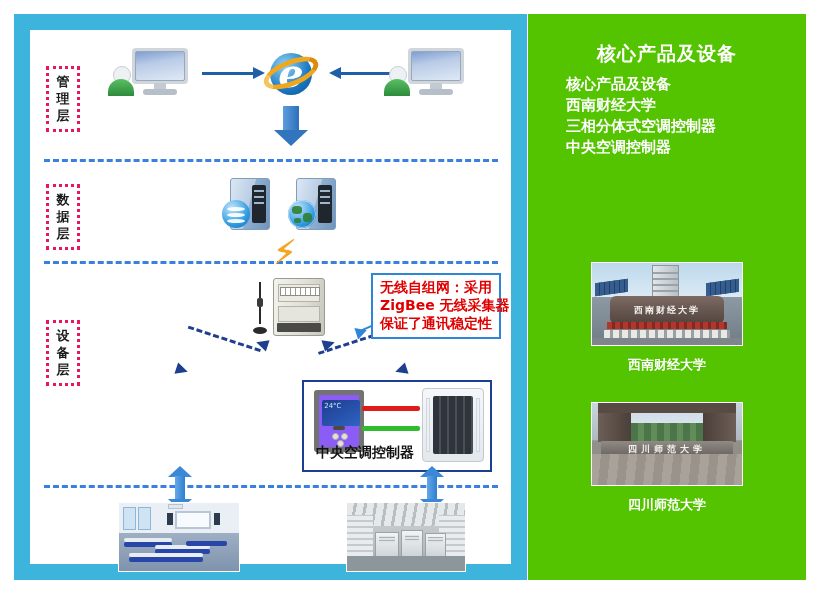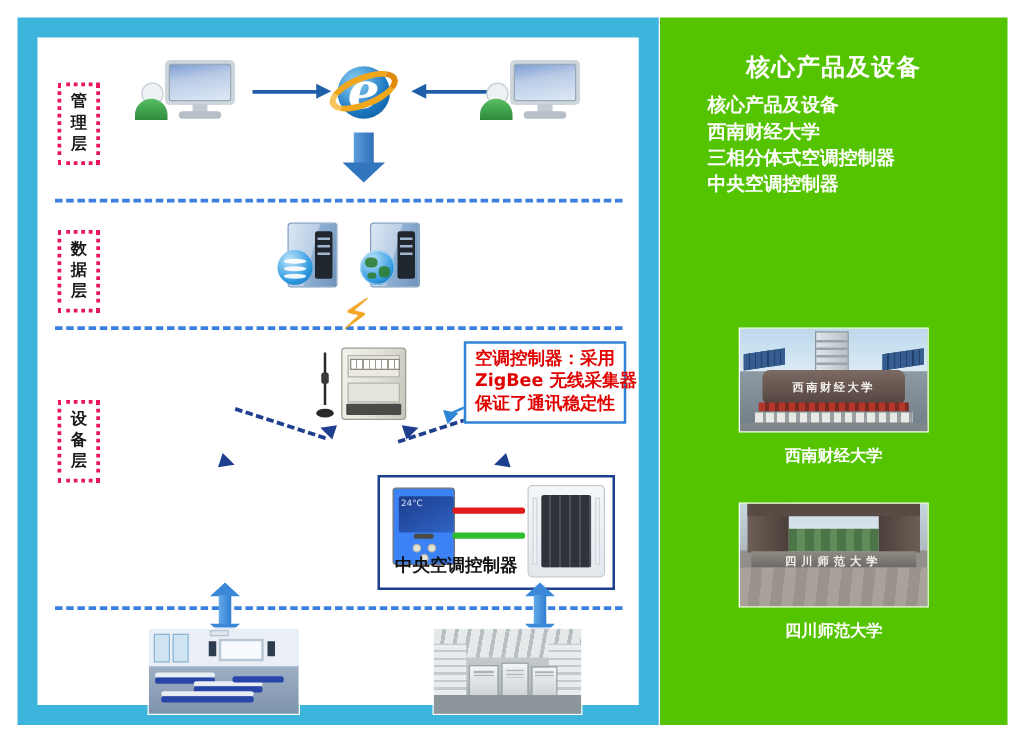--- a/index.html
+++ b/index.html
@@ -161,21 +161,21 @@
   .cassette{position:absolute;background:linear-gradient(180deg,#f5f7f9,#e3e8ed);
             border:1px solid #c2c9d1;border-radius:4px;box-sizing:border-box;}
   .cassette .grille{position:absolute;left:16%;top:10%;width:68%;height:80%;
                     background:#3c4349;
                     background-image:repeating-linear-gradient(90deg,#2e343a 0 6px,#495057 6px 8px);
                     border-radius:2px;}
   .cassette .sidev{position:absolute;top:12%;width:6%;height:76%;background:#eef1f4;
                    border:1px solid #cfd6dd;box-sizing:border-box;}
 
   
-  .thermo{position:absolute;background:#3b82f6;border:1px solid #737373;
+  .thermo{position:absolute;background:#8b5cf6;border:5px solid #737373;
           border-radius:3px;box-sizing:border-box;padding-left:28px;}
   .thermo .lcd{position:absolute;left:8%;top:10%;width:84%;height:42%;
                background:linear-gradient(150deg,#1d3c8c,#2f64c4);border-radius:2px;
                color:#cfe3ff;font-size:7px;line-height:8px;overflow:hidden;padding:2px;}
   .thermo .bar{position:absolute;left:34%;top:60%;width:32%;height:7%;
                background:#4b4b44;border-radius:2px;}
   .thermo .btn{position:absolute;width:7px;height:7px;border-radius:50%;
                background:#e2e2d8;border:1px solid #b3b3a6;box-sizing:border-box;}
 
   
@@ -388,21 +388,21 @@
       <div class="dashhead" style="left:226px;top:308px;transform:rotate(18deg);"></div>
 
       <div class="dashline" style="left:288px;top:322px;width:76px;transform:rotate(-18deg);"></div>
       <div class="dashhead" style="left:365px;top:334px;transform:rotate(-18deg);"></div>
       <div class="dashhead" style="left:293px;top:308px;transform:rotate(162deg);"></div>
 
       <div class="calloutline" style="left:330px;top:300px;width:56px;transform:rotate(-24deg);"></div>
       <div class="calloutarrow" style="left:326px;top:296px;transform:rotate(162deg);"></div>
 
       <div class="callout" style="left:341px;top:243px;width:130px;">
-        <div>空调控制器：采用</div>
+        <div>无线自组网：采用</div>
         <div>ZigBee 无线采集器</div>
         <div>保证了通讯稳定性</div>
       </div>
 
 
       <div class="devbox" style="left:272px;top:350px;width:186px;height:88px;">
         <div class="thermo" style="left:10px;top:8px;width:50px;height:62px;">
           <div class="lcd">24°C</div>
           <div class="bar"></div>
           <div class="btn" style="left:32%;top:74%;"></div>

